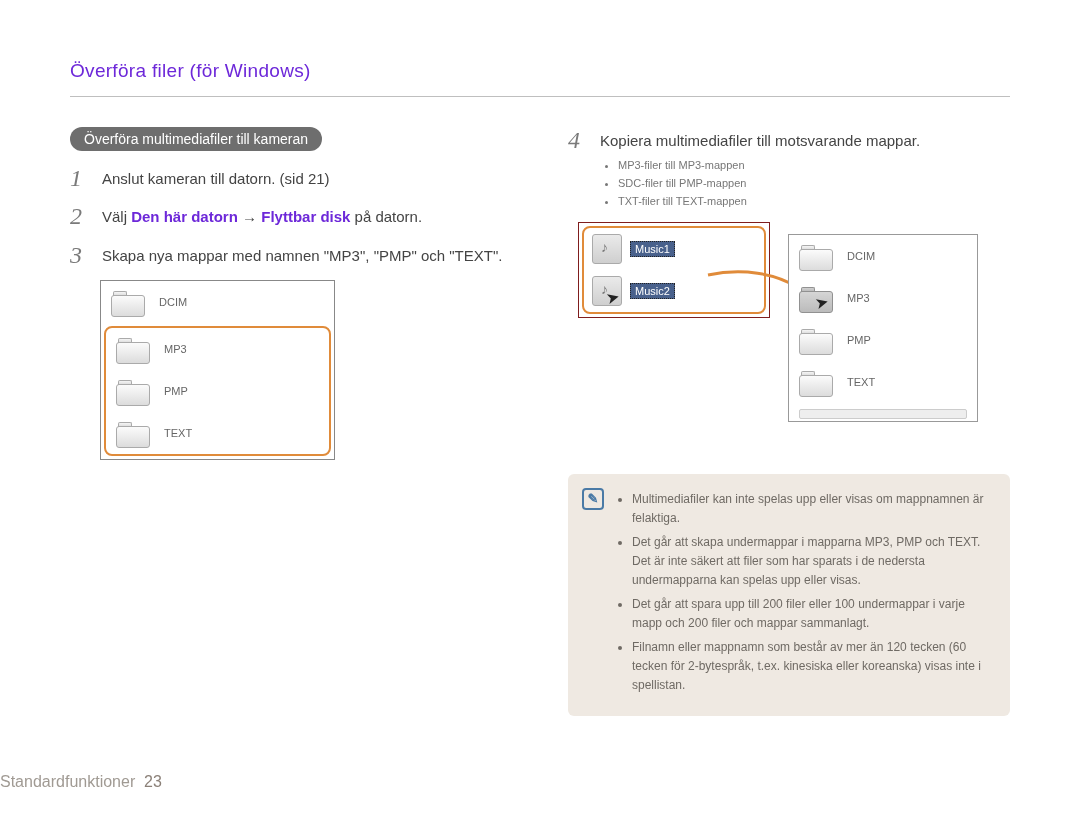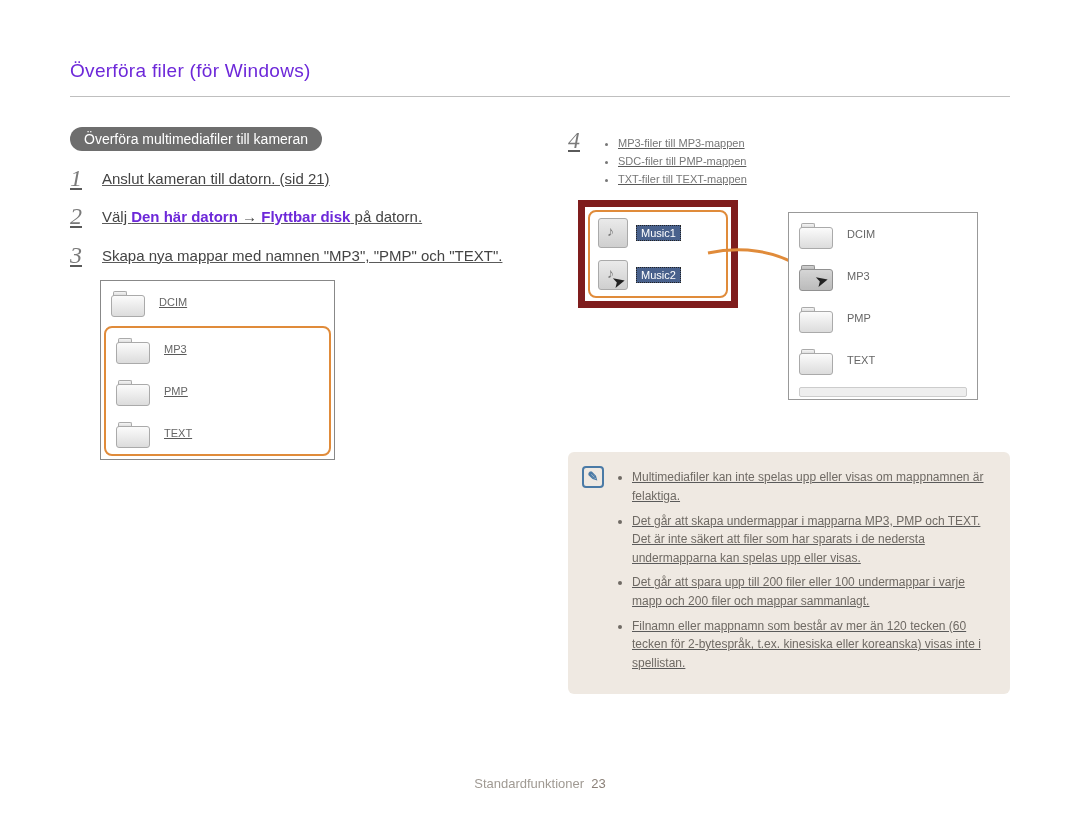--- a/index.html
+++ b/index.html
@@ -20,21 +20,20 @@
   }
   .hr {
     border: none;
     border-top: 1px solid #bfbfbf;
     margin-top: 14px;
     margin-bottom: 30px;
   }
   .columns {
     display: flex;
     gap: 56px;
-    text-decoration: underline;
   }
   .col {
     flex: 1;
   }
   .pill {
     display: inline-block;
     background: #6e6e6e;
     color: #fff;
     font-size: 14px;
     padding: 4px 14px;
@@ -119,22 +118,22 @@
   .copy-figure {
     position: relative;
     width: 420px;
     height: 230px;
     margin-top: 10px;
     margin-left: 10px;
   }
   .src-panel {
     position: absolute;
     left: 0; top: 0;
-    width: 160px;
-    border: 7px solid #7f1d1d;
+    width: 192px;
+    border: 1px solid #7f1d1d;
     background: #fff;
   }
   .dst-panel {
     position: absolute;
     left: 210px; top: 12px;
     width: 190px;
     border: 1px solid #999;
     background: #fff;
     padding-bottom: 18px;
   }
@@ -214,22 +213,22 @@
     font-weight: bold;
     transform: rotate(0deg);
   }
   .note ul { list-style: disc; margin-left: 10px; }
   .note li { margin-bottom: 6px; }
 
   .footer {
     position: absolute;
     bottom: 24px;
     left: 0; right: 0;
-    text-align: center;
-    font-size: 13px;
+    text-align: left;
+    font-size: 16px;
     color: #a09a93;
   }
   .footer .pg { color: #8b8078; }
 </style>
 </head>
 <body>
 
 <div class="header-title">Överföra filer (för Windows)</div>
 <hr class="hr">
 
@@ -274,20 +273,21 @@
           <span>TEXT</span>
         </div>
       </div>
     </div>
   </div>
 
   <div class="col">
     <div class="step">
       <div class="step-num">4</div>
       <div class="step-body">
+        <span>Kopiera multimediafiler till motsvarande mappar.</span>
         <ul class="sub-list">
           <li>MP3-filer till MP3-mappen</li>
           <li>SDC-filer till PMP-mappen</li>
           <li>TXT-filer till TEXT-mappen</li>
         </ul>
       </div>
     </div>
 
     <div class="copy-figure">
 

